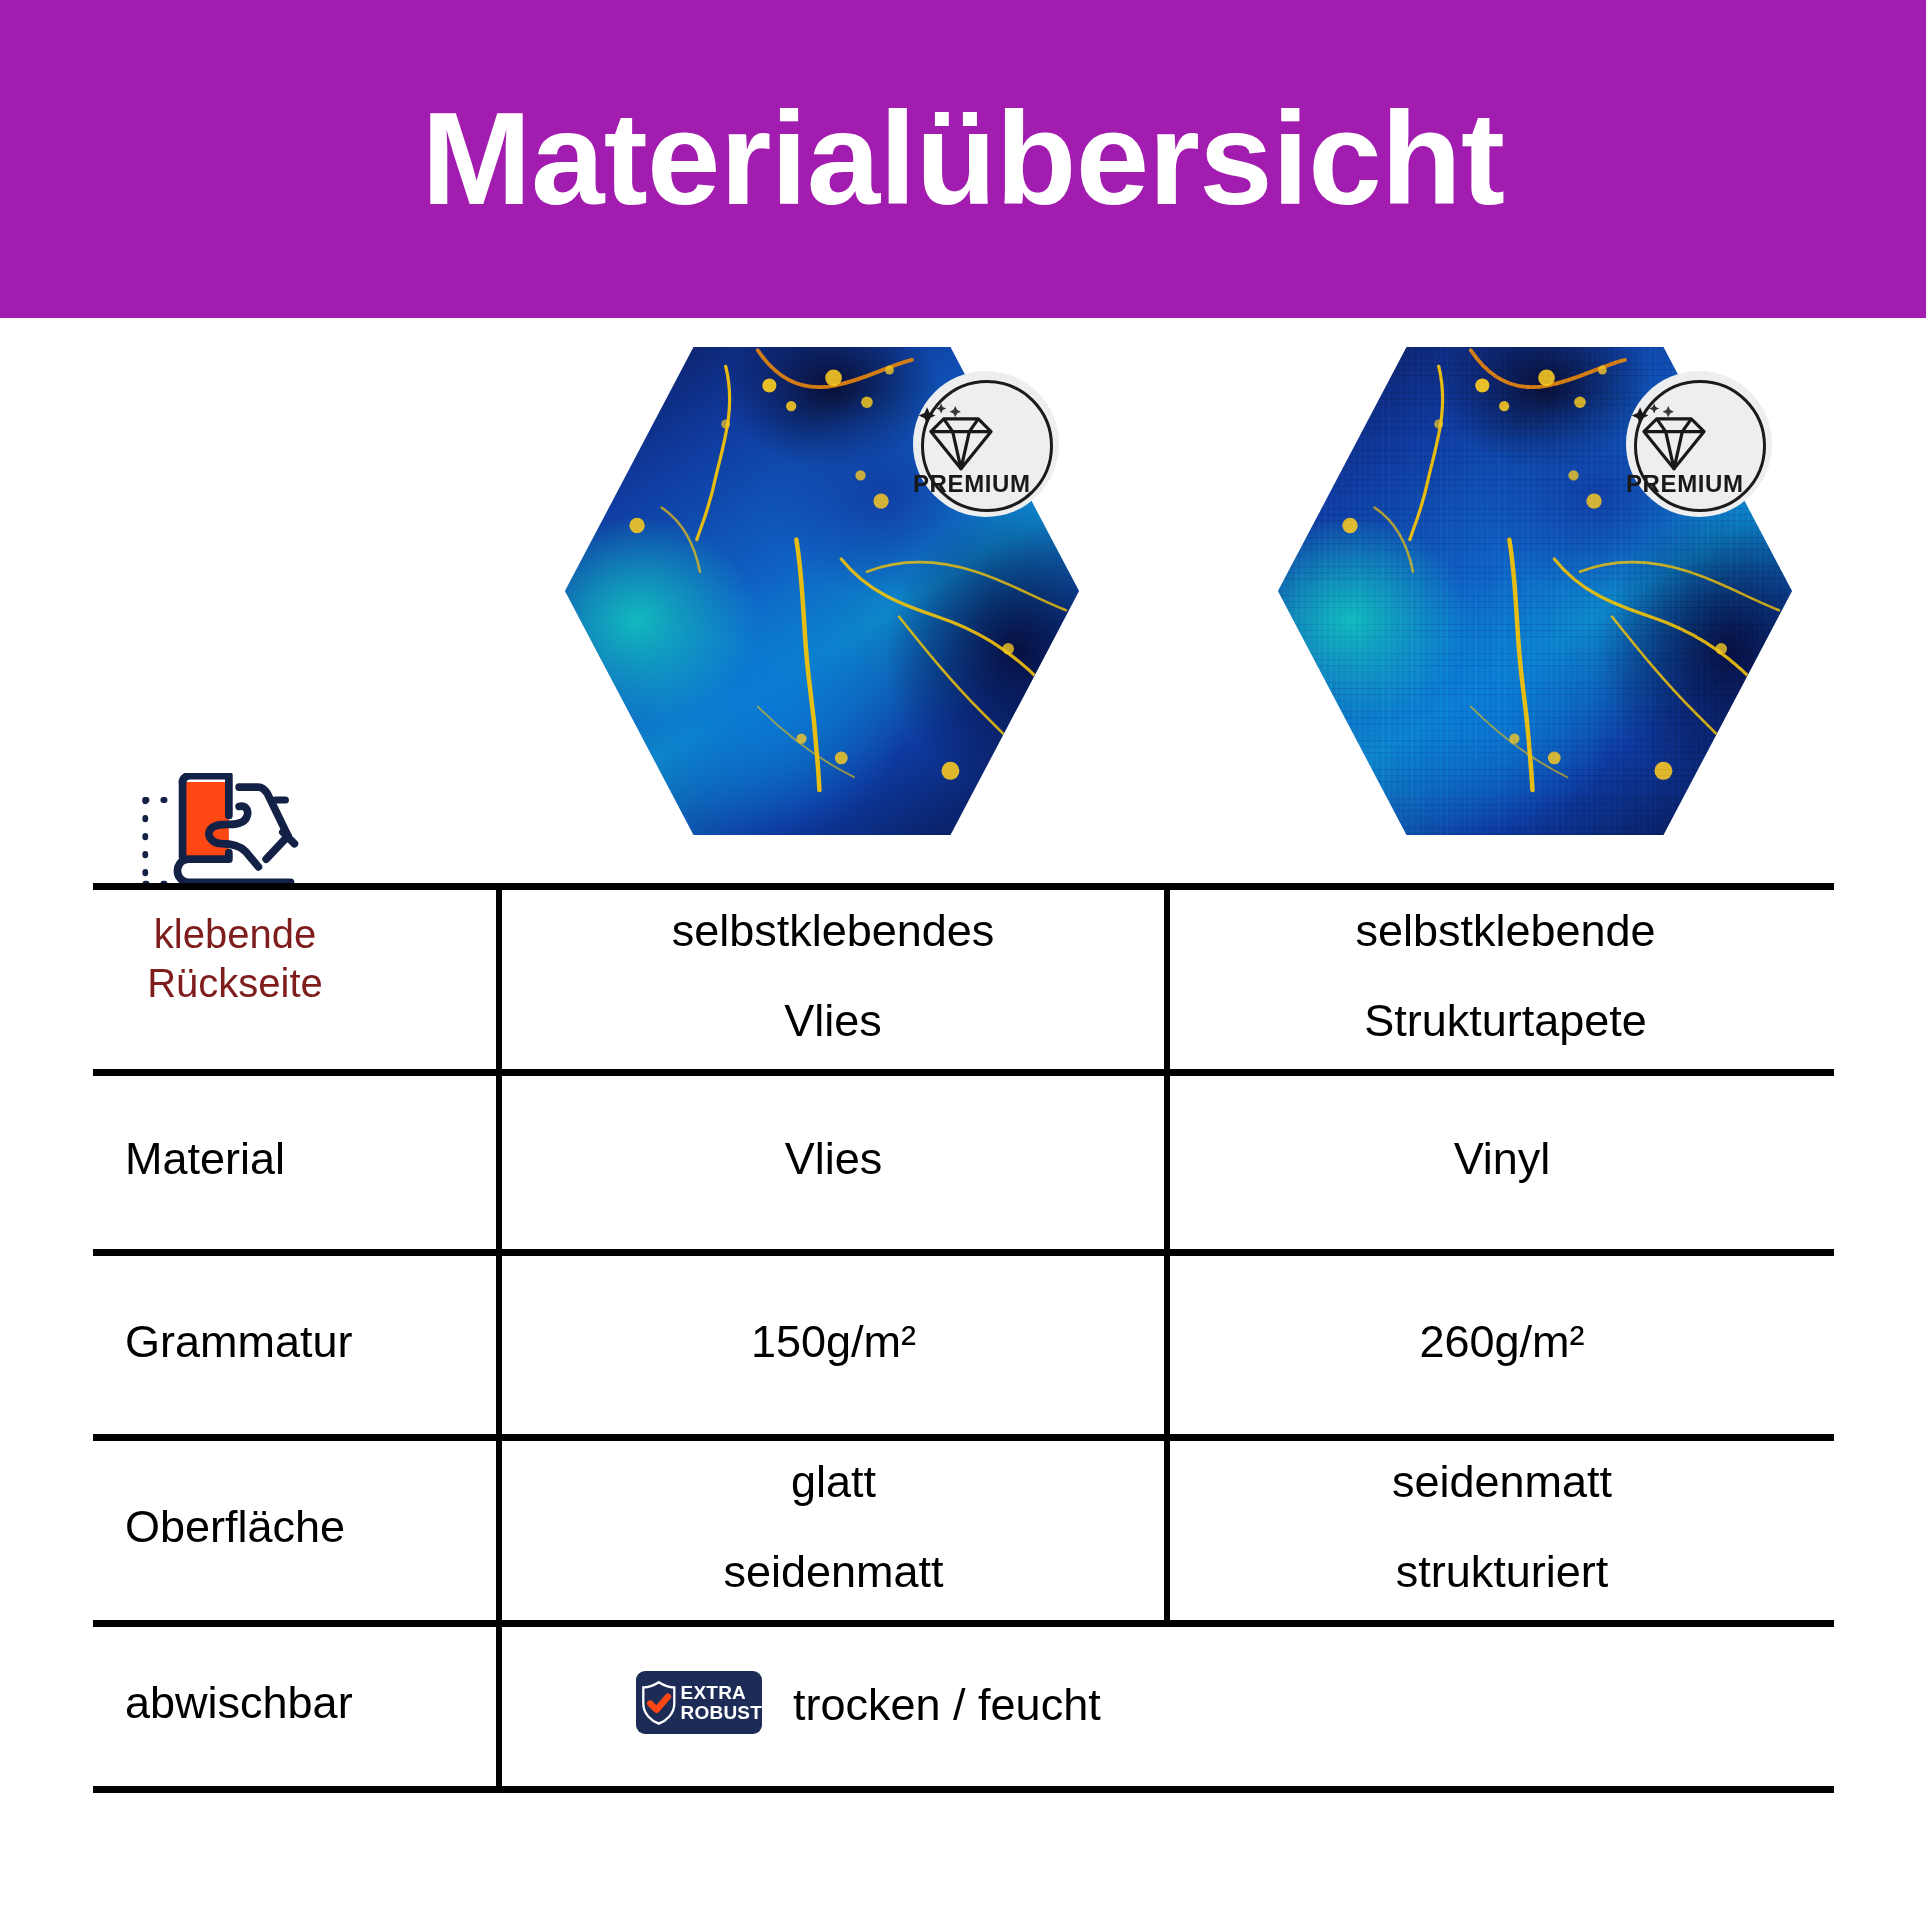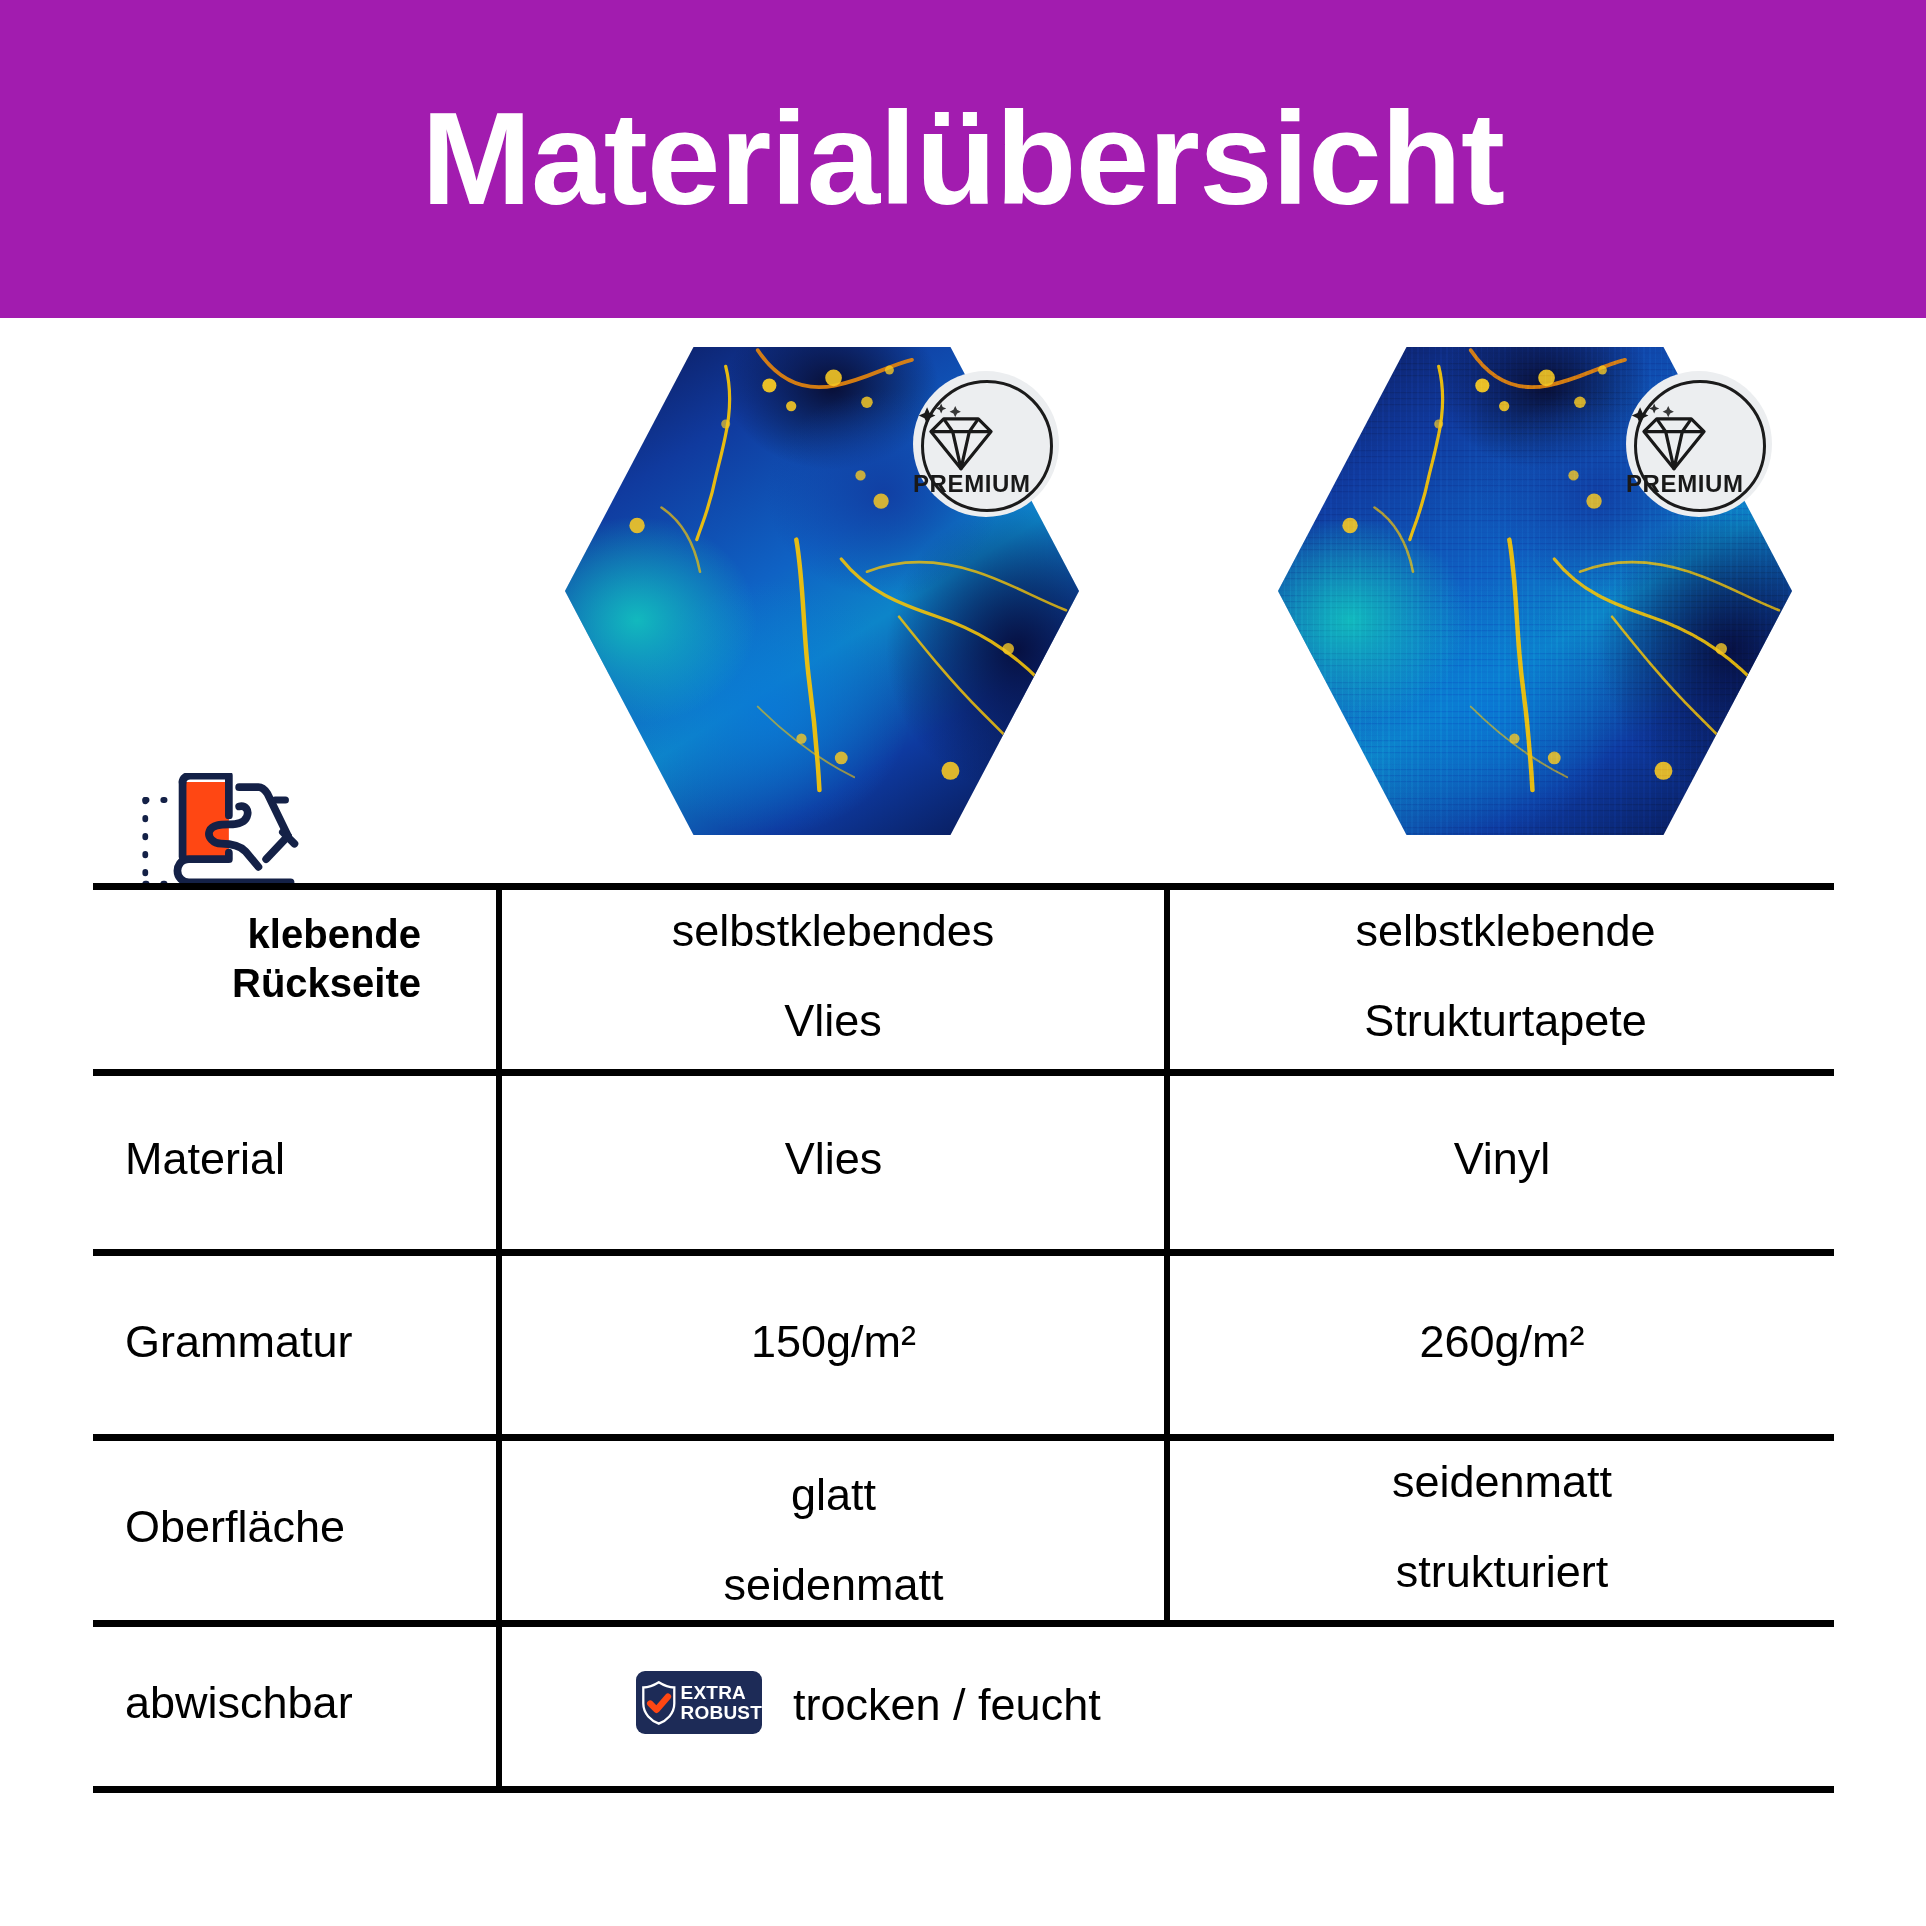--- a/index.html
+++ b/index.html
@@ -72,21 +72,21 @@
     font-size:24px;font-weight:bold;letter-spacing:0.6px;color:#191919;
     margin-top:-1.3px;line-height:1;
   }
   #badge-1{left:348px;top:24.4px;}
   #badge-2{left:348px;top:24.4px;}
 
   
   #peel-icon{position:absolute;left:126px;top:773px;width:180px;height:126px;}
   #peel-label{
     position:absolute;left:49px;top:910px;width:372px;
-    text-align:right;color:#000000;font-weight:bold;
+    text-align:center;color:#7f1d1d;font-weight:normal;
     font-size:40px;line-height:1.22;
   }
 
   
   #table{position:absolute;left:93px;top:883px;width:1741px;height:910px;}
   .hline{position:absolute;left:0;background:#000000;height:7px;width:1741px;}
   .vline{position:absolute;background:#000000;width:6.4px;}
   .cell{
     position:absolute;
     display:flex;align-items:center;justify-content:center;
@@ -274,21 +274,21 @@
 
   <div class="cell left" style="left:0px;top:186px;width:403px;height:180px;">Material</div>
   <div class="cell" style="left:410px;top:186px;width:661px;height:180px;">Vlies</div>
   <div class="cell left" style="left:0px;top:366px;width:403px;height:185px;">Grammatur</div>
 
   <div class="cell" style="left:1077px;top:186px;width:664px;height:180px;">Vinyl</div>
   <div class="cell" style="left:410px;top:366px;width:661px;height:185px;">150g/m²</div>
   <div class="cell" style="left:1077px;top:366px;width:664px;height:185px;">260g/m²</div>
 
   <div class="cell left" style="left:0px;top:551px;width:403px;height:186px;">Oberfläche</div>
-  <div class="cell" style="left:410px;top:551px;width:661px;height:186px;flex-direction:column;margin-top:13px;">
+  <div class="cell" style="left:410px;top:551px;width:661px;height:186px;flex-direction:column;">
     <span>glatt</span>
     <span>seidenmatt</span>
   </div>
   <div class="cell" style="left:1077px;top:551px;width:664px;height:186px;flex-direction:column;">
     <span>seidenmatt</span>
     <span>strukturiert</span>
   </div>
 
   <div class="cell left" style="left:0px;top:737px;width:403px;height:166px;">abwischbar</div>
 

